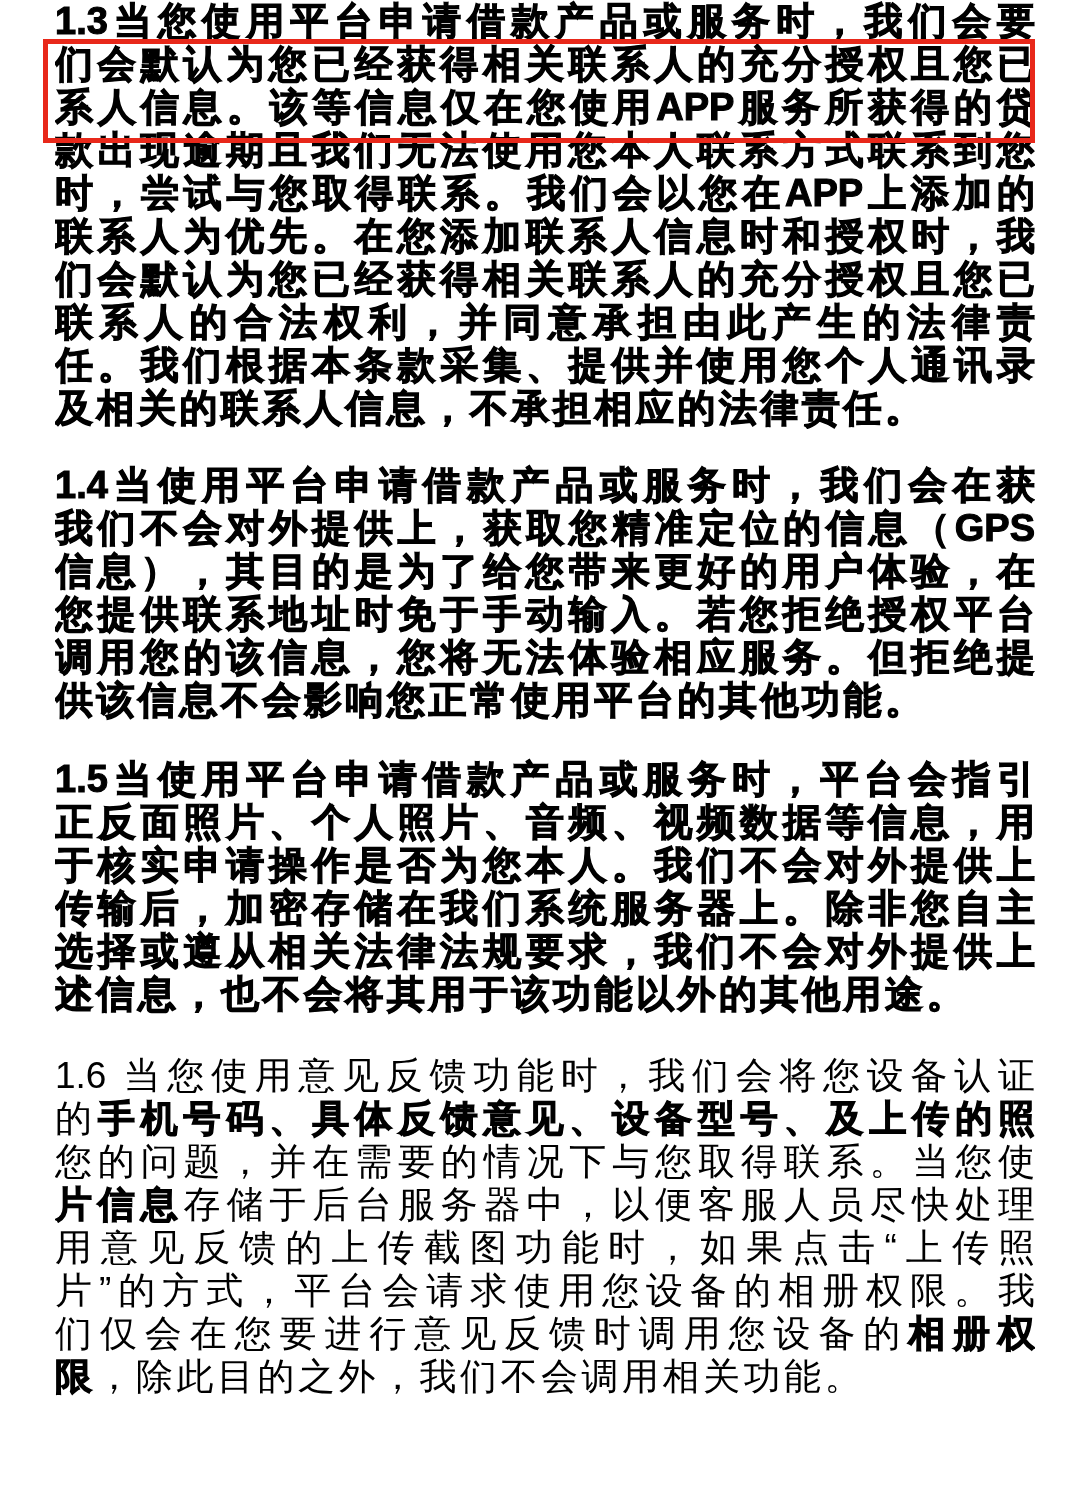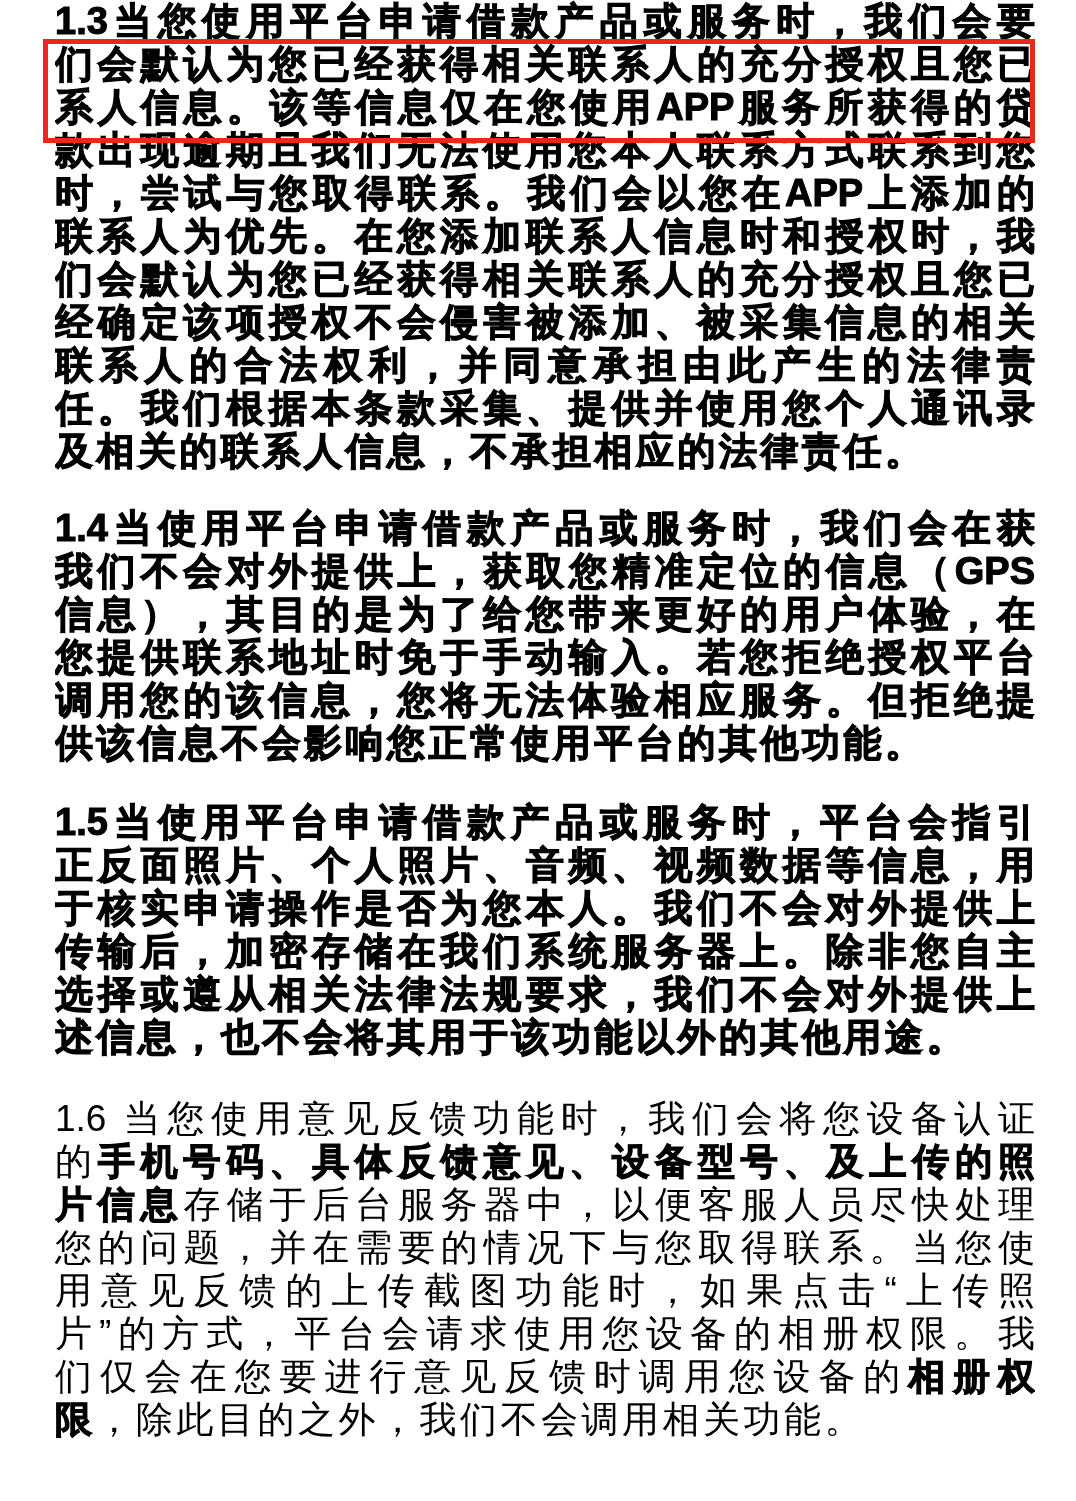--- a/index.html
+++ b/index.html
@@ -73,21 +73,20 @@
 <div class="page">
   <div class="doc">
       <div class="section heavy">
         <div class="line"><span>1.3当您使用平台申请借款产品或服务时，我们会要</span></div>
         <div class="line"><span>们会默认为您已经获得相关联系人的充分授权且您已</span></div>
         <div class="line"><span>系人信息。该等信息仅在您使用APP服务所获得的贷</span></div>
         <div class="line"><span>款出现逾期且我们无法使用您本人联系方式联系到您</span></div>
         <div class="line"><span>时，尝试与您取得联系。我们会以您在APP上添加的</span></div>
         <div class="line"><span>联系人为优先。在您添加联系人信息时和授权时，我</span></div>
         <div class="line"><span>们会默认为您已经获得相关联系人的充分授权且您已</span></div>
-        <div class="line"><span>经确定该项授权不会侵害被添加、被采集信息的相关</span></div>
         <div class="line"><span>联系人的合法权利，并同意承担由此产生的法律责</span></div>
         <div class="line"><span>任。我们根据本条款采集、提供并使用您个人通讯录</span></div>
         <div class="line last"><span>及相关的联系人信息，不承担相应的法律责任。</span></div>
       </div>
       <div class="section heavy">
         <div class="line"><span>1.4当使用平台申请借款产品或服务时，我们会在获</span></div>
         <div class="line"><span>我们不会对外提供上，获取您精准定位的信息（GPS</span></div>
         <div class="line"><span>信息），其目的是为了给您带来更好的用户体验，在</span></div>
         <div class="line"><span>您提供联系地址时免于手动输入。若您拒绝授权平台</span></div>
         <div class="line"><span>调用您的该信息，您将无法体验相应服务。但拒绝提</span></div>
@@ -97,22 +96,22 @@
         <div class="line"><span>1.5当使用平台申请借款产品或服务时，平台会指引</span></div>
         <div class="line"><span>正反面照片、个人照片、音频、视频数据等信息，用</span></div>
         <div class="line"><span>于核实申请操作是否为您本人。我们不会对外提供上</span></div>
         <div class="line"><span>传输后，加密存储在我们系统服务器上。除非您自主</span></div>
         <div class="line"><span>选择或遵从相关法律法规要求，我们不会对外提供上</span></div>
         <div class="line last"><span>述信息，也不会将其用于该功能以外的其他用途。</span></div>
       </div>
       <div class="section light">
         <div class="line"><span>1.6 当您使用意见反馈功能时，我们会将您设备认证</span></div>
         <div class="line"><span>的</span><span class="b">手机号码、具体反馈意见、设备型号、及上传的照</span></div>
+        <div class="line"><span>您的问题，并在需要的情况下与您取得联系。当您使</span></div>
         <div class="line"><span class="b">片信息</span><span>存储于后台服务器中，以便客服人员尽快处理</span></div>
-        <div class="line"><span>您的问题，并在需要的情况下与您取得联系。当您使</span></div>
         <div class="line"><span>用意见反馈的上传截图功能时，如果点击“上传照</span></div>
         <div class="line"><span>片”的方式，平台会请求使用您设备的相册权限。我</span></div>
         <div class="line"><span>们仅会在您要进行意见反馈时调用您设备的</span><span class="b">相册权</span></div>
         <div class="line last"><span class="b">限</span><span>，除此目的之外，我们不会调用相关功能。</span></div>
       </div>
     </div>
   <div class="redbox" style="border-color: rgb(232, 40, 26);"></div>
 </div>
 
 </body></html>

